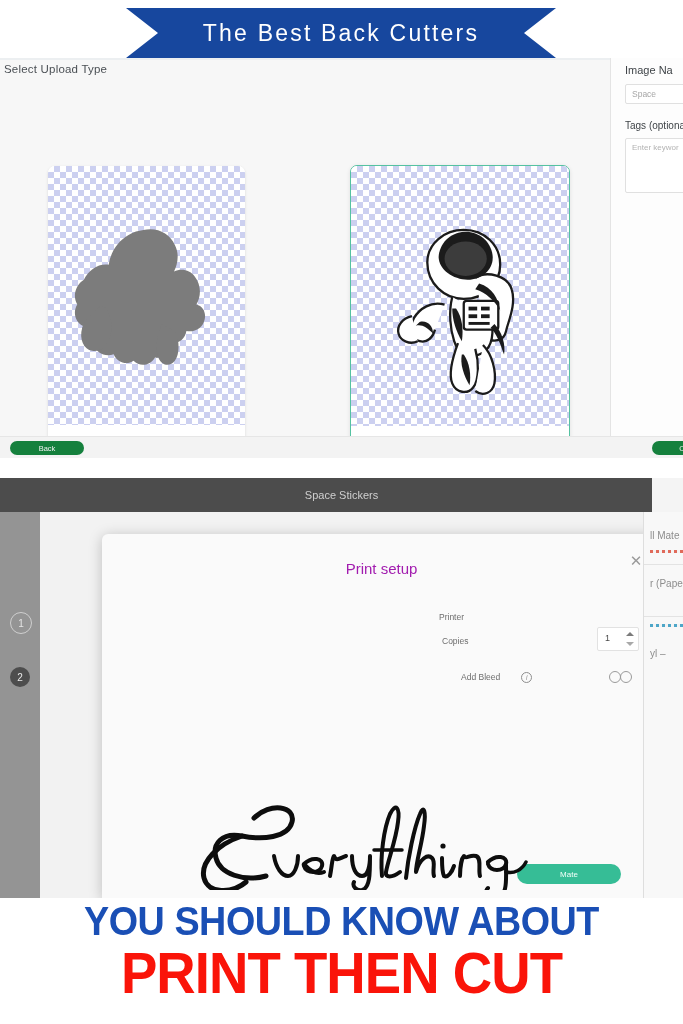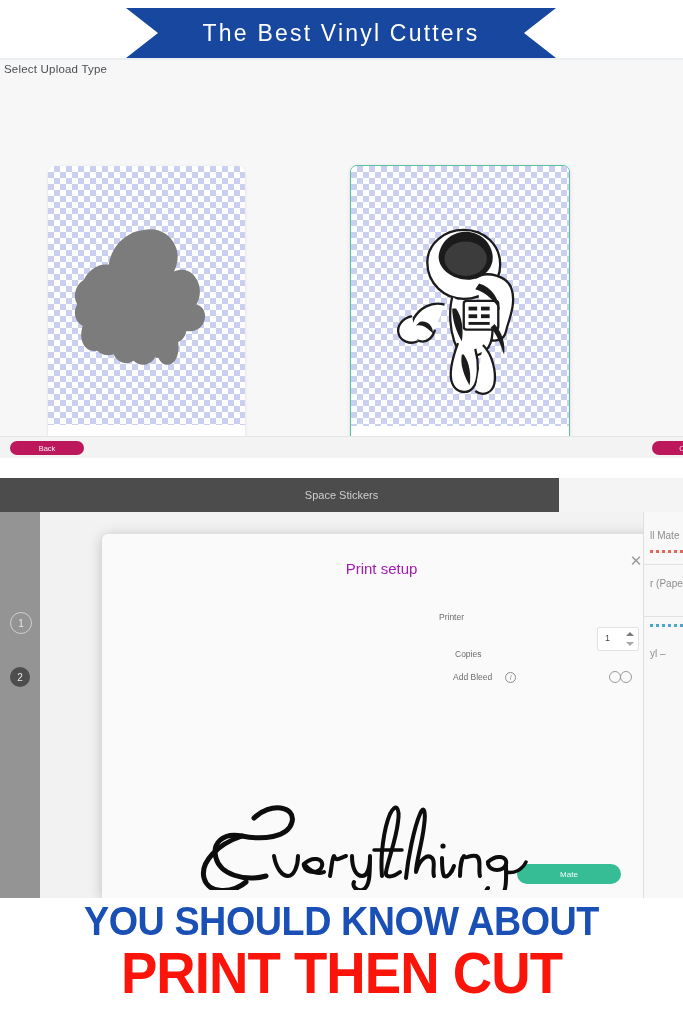--- a/index.html
+++ b/index.html
@@ -40,31 +40,31 @@
   .card .cbar .ctxt{font-size:9.5px;color:#44494e;}
   .card .cbar svg{display:block;}
   #card-cut{left:48px;top:86px;width:197px;height:291px;}
   #card-ptc{left:350px;top:85px;width:218px;height:292px;}
 
   .silhouette{position:absolute;left:8%;top:12%;width:84%;height:76%;}
   .art{position:absolute;left:6%;top:8%;width:88%;height:84%;}
 
   .footbar{position:absolute;left:0;top:378px;width:683px;height:22px;background:#f3f3f3;
            border-top:1px solid #e6e6e6;}
-  .pill{position:absolute;top:4px;height:14px;border-radius:7px;background:#be185d;
+  .pill{position:absolute;top:4px;height:14px;border-radius:7px;background:#15803d;
         color:#f2f2f2;font-size:7.5px;display:flex;align-items:center;justify-content:center;}
   #btn-back{left:10px;width:74px;}
   #btn-continue{left:652px;width:60px;}
 
   .seam{position:absolute;left:0;top:458px;width:683px;height:20px;background:#fff;}
 
   
   #shot-print{position:absolute;left:0;top:478px;width:683px;height:420px;
               background:#f4f4f4;overflow:hidden;}
-  .app-topbar{position:absolute;left:0;top:0;width:559px;height:34px;background:#4c4c4c;}
+  .app-topbar{position:absolute;left:0;top:0;width:652px;height:34px;background:#4c4c4c;}
   .app-title{position:absolute;left:0;top:11px;width:683px;text-align:center;
              font-size:11px;color:#cfcfcf;}
   .app-body{position:absolute;left:0;top:34px;width:683px;height:386px;background:#f3f3f3;}
   .mat-rail{position:absolute;left:0;top:0;width:40px;height:386px;background:#949494;}
   .mat-chip{position:absolute;left:10px;width:20px;height:20px;border-radius:50%;
             display:flex;align-items:center;justify-content:center;font-size:10px;}
   #mat-1{top:100px;border:1px solid #cfcfcf;color:#e6e6e6;}
   #mat-2{top:155px;background:#4d4d4d;color:#e9e9e9;}
   .canvas-area{position:absolute;left:40px;top:0;width:603px;height:386px;background:#f2f2f2;}
   .right-panel{position:absolute;left:643px;top:0;width:40px;height:386px;background:#f8f8f8;
@@ -102,33 +102,33 @@
              font-size:15px;display:flex;align-items:center;justify-content:center;}
   .form{position:absolute;left:337px;top:78px;width:200px;}
   .f-label{font-size:8.5px;color:#6d6d6d;margin-bottom:5px;}
   .select{position:relative;width:192px;height:19px;background:#fff;border:1px solid #e2e2e2;
           border-radius:2px;margin-bottom:18px;}
   .select .sv{position:absolute;left:7px;top:4px;font-size:8.5px;color:#4a4a4a;}
   .caret{position:absolute;right:8px;top:8px;width:0;height:0;
          border-left:3.5px solid transparent;border-right:3.5px solid transparent;
          border-top:4px solid #777;}
   .copies-row{position:relative;height:26px;margin-bottom:12px;}
-  .copies-row .f-label{position:absolute;left:0;top:6px;margin:16px;}
+  .copies-row .f-label{position:absolute;left:0;top:6px;margin:3px;}
   .stepper{position:absolute;right:0;top:0;width:40px;height:22px;background:#fff;
            border:1px solid #e2e2e2;border-radius:2px;}
   .stepper .num{position:absolute;left:7px;top:5px;font-size:9px;color:#4a4a4a;}
   .spin{position:absolute;right:4px;width:0;height:0;border-left:4px solid transparent;
         border-right:4px solid transparent;}
   .spin.up{top:4px;border-bottom:4px solid #7b7b7b;}
   .spin.dn{bottom:4px;border-top:4px solid #a9a9a9;}
   .tog-row{position:relative;height:24px;display:flex;align-items:center;
            justify-content:space-between;padding:0 6px;margin-bottom:4px;}
   .tog-row.hl{border:1.5px solid #f45b52;border-radius:3px;background:#fafafa;}
   .tog-left{display:flex;align-items:center;gap:5px;}
-  .tog-left .f-label{margin:8px;}
+  .tog-left .f-label{margin:16px;}
   .info{width:9px;height:9px;border:1px solid #8e8e8e;border-radius:50%;font-size:6.5px;
         color:#8e8e8e;display:flex;align-items:center;justify-content:center;font-style:italic;}
   .toggle{position:relative;width:24px;height:12px;}
   .toggle .tl,.toggle .tr{position:absolute;top:0;width:12px;height:12px;border-radius:50%;
         border:1.2px solid #9b9b9b;box-sizing:border-box;}
   .toggle .tl{left:0;} .toggle .tr{left:11px;}
   .print-btn{position:absolute;left:415px;top:330px;width:104px;height:20px;border-radius:10px;
              background:#36bd96;color:#f2fff9;font-size:8px;
              display:flex;align-items:center;justify-content:center;}
 
@@ -149,21 +149,21 @@
       display:flex;align-items:center;justify-content:center;color:#fff;font-size:23px;
       letter-spacing:2.2px;font-weight:300;}
 </style>
 </head>
 <body>
 
 <div class="banner">
   <svg width="430" height="50" viewBox="0 0 430 50">
     <path d="M0,0 L430,0 L398,25 L430,50 L0,50 L32,25 Z" fill="#17479e"></path>
   </svg>
-  <div class="banner-text">The Best Vinyl Cutters</div>
+  <div class="banner-text">The Best Back Cutters</div>
 </div>
 
 <div id="shot-upload">
   <div class="upload-topbar"></div>
   <div class="upload-label">Select Upload Type</div>
 
   <div class="upload-stage">
 
     <div class="card" id="card-cut">
       <div class="thumb">
@@ -231,20 +231,30 @@
             <path d="M7 9V3h10v6"></path>
               <rect x="3.5" y="9" width="17" height="8" rx="1.6"></rect>
             <rect x="7" y="15" width="10" height="6"></rect>
           </g>
         </svg>
         <span class="ctxt">Print Then Cut Image</span>
       </div>
     </div>
   </div>
 
+  <div class="right-rail">
+    <div class="rail-title">Image Na</div>
+    <div class="rail-input">
+      <span>Space</span>
+    </div>
+    <div class="rail-title2">Tags (optiona</div>
+    <div class="rail-area">
+      <span>Enter keywor</span>
+    </div>
+  </div>
 
   <div class="footbar">
     <div class="pill" id="btn-back">Back</div>
     <div class="pill" id="btn-continue">C</div>
   </div>
 </div>
 
 <div class="seam"></div>
 
 <div id="shot-print">

